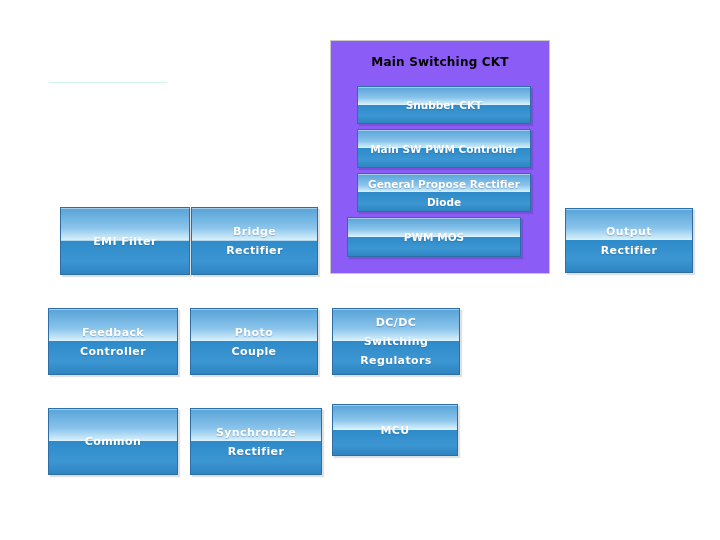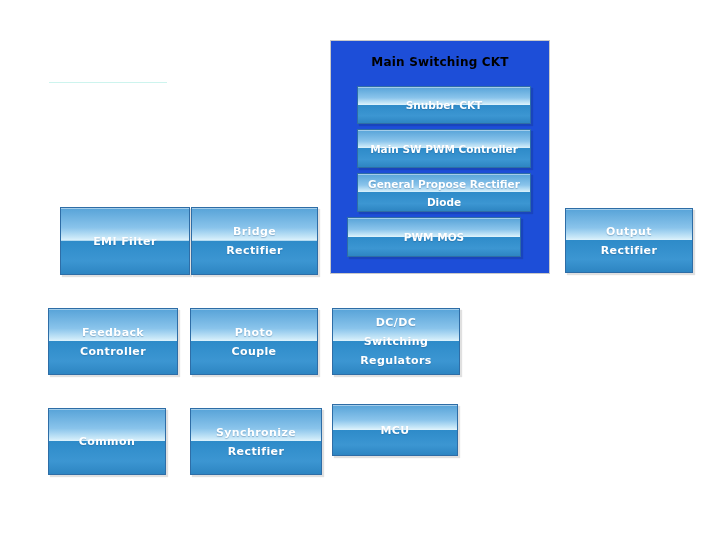--- a/index.html
+++ b/index.html
@@ -49,21 +49,21 @@
   }
   
   .group-box {
     position: absolute;
     left: 330px;
     top: 40px;
     width: 220px;
     height: 234px;
     box-sizing: border-box;
     border: 1px solid #c9c9c9;
-    background: #1d4ed8;
+    background: #8b5cf6;
   }
   .group-title {
     position: absolute;
     top: 14px;
     left: 0;
     right: 0;
     text-align: center;
     font-size: 12px;
     font-weight: bold;
     color: #000000;
@@ -122,21 +122,21 @@
   <div class="block" style="left:190px; top:308px; width:128px; height:67px;">
     <span>Photo
 Couple</span>
   </div>
   <div class="block" style="left:332px; top:308px; width:128px; height:67px;">
     <span>DC/DC
 Switching
 Regulators</span>
   </div>
 
-  <div class="block" style="left:48px; top:408px; width:118px; height:67px;">
+  <div class="block" style="left:48px; top:408px; width:130px; height:67px;">
     <span>Common</span>
   </div>
   <div class="block" style="left:190px; top:408px; width:132px; height:67px;">
     <span>Synchronize
 Rectifier</span>
   </div>
   <div class="block" style="left:332px; top:404px; width:126px; height:52px;">
     <span>MCU</span>
   </div>
 

